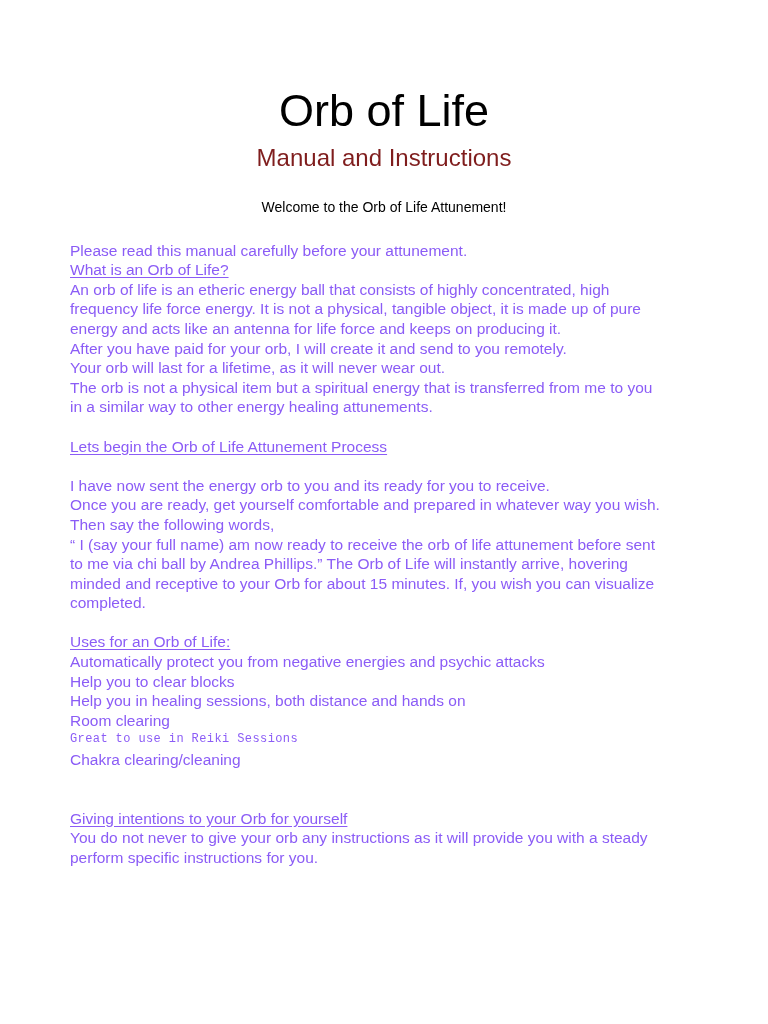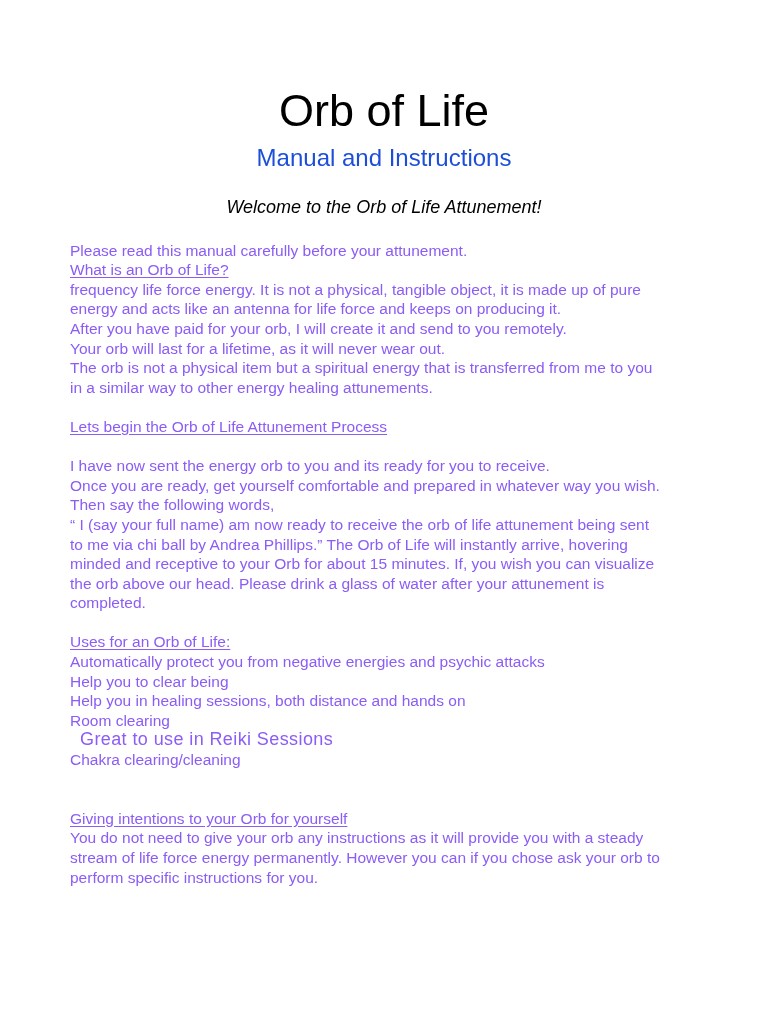--- a/index.html
+++ b/index.html
@@ -24,90 +24,87 @@
     font-size: 45px;
     line-height: 45px;
     font-weight: 400;
     color: #000000;
   }
   .doc-subtitle {
     margin: 13px 0 0 0;
     font-size: 24px;
     line-height: 24px;
     font-weight: 400;
-    color: #1d4ed8;
+    color: #7f1d1d;
   }
   .doc-welcome {
     margin: 28px 0 0 0;
-    font-size: 18px;
+    font-size: 14px;
     line-height: 19.6px;
     color: #000000;
-    font-style: italic;
   }
   .doc-body {
     margin: 23px 68px 0 70px;
     font-size: 15.5px;
     line-height: 19.6px;
     color: #8b5cf6;
   }
   .line {
     min-height: 19.6px;
     white-space: pre-wrap;
   }
   .line.heading {
     text-decoration: underline;
     text-underline-offset: 2px;
   }
   .line.alt {
-    font-family: Liberation Sans, sans-serif;
-    font-size: 18px;
+    font-family: Liberation Mono, monospace;
+    font-size: 12px;
     letter-spacing: 0.4px;
-    margin-left: 10px;
   }
   .line.blank {
     height: 19.6px;
   }
 </style>
 </head>
 <body>
 
 <div class="page">
   <div class="doc-header">
     <h1 class="doc-title">Orb of Life</h1>
     <h2 class="doc-subtitle">Manual and Instructions</h2>
     <div class="doc-welcome">Welcome to the Orb of Life Attunement!</div>
   </div>
   <div class="doc-body">
       <div class="line normal">Please read this manual carefully before your attunement.</div>
       <div class="line heading">What is an Orb of Life?</div>
+      <div class="line normal">An orb of life is an etheric energy ball that consists of highly concentrated, high</div>
       <div class="line normal">frequency life force energy. It is not a physical, tangible object, it is made up of pure</div>
       <div class="line normal">energy and acts like an antenna for life force and keeps on producing it.</div>
       <div class="line normal">After you have paid for your orb, I will create it and send to you remotely.</div>
       <div class="line normal">Your orb will last for a lifetime, as it will never wear out.</div>
       <div class="line normal">The orb is not a physical item but a spiritual energy that is transferred from me to you</div>
       <div class="line normal">in a similar way to other energy healing attunements.</div>
       <div class="line blank"></div>
       <div class="line heading">Lets begin the Orb of Life Attunement Process</div>
       <div class="line blank"></div>
       <div class="line normal">I have now sent the energy orb to you and its ready for you to receive.</div>
       <div class="line normal">Once you are ready, get yourself comfortable and prepared in whatever way you wish.</div>
       <div class="line normal">Then say the following words,</div>
-      <div class="line normal">“ I (say your full name) am now ready to receive the orb of life attunement being sent</div>
+      <div class="line normal">“ I (say your full name) am now ready to receive the orb of life attunement before sent</div>
       <div class="line normal">to me via chi ball by Andrea Phillips.” The Orb of Life will instantly arrive, hovering</div>
       <div class="line normal">minded and receptive to your Orb for about 15 minutes. If, you wish you can visualize</div>
-      <div class="line normal">the orb above our head. Please drink a glass of water after your attunement is</div>
       <div class="line normal">completed.</div>
       <div class="line blank"></div>
       <div class="line heading">Uses for an Orb of Life:</div>
       <div class="line normal">Automatically protect you from negative energies and psychic attacks</div>
-      <div class="line normal">Help you to clear being</div>
+      <div class="line normal">Help you to clear blocks</div>
       <div class="line normal">Help you in healing sessions, both distance and hands on</div>
       <div class="line normal">Room clearing</div>
       <div class="line alt">Great to use in Reiki Sessions</div>
       <div class="line normal">Chakra clearing/cleaning</div>
       <div class="line blank"></div>
       <div class="line blank"></div>
       <div class="line heading">Giving intentions to your Orb for yourself</div>
-      <div class="line normal">You do not need to give your orb any instructions as it will provide you with a steady</div>
-      <div class="line normal">stream of life force energy permanently. However you can if you chose ask your orb to</div>
+      <div class="line normal">You do not never to give your orb any instructions as it will provide you with a steady</div>
       <div class="line normal">perform specific instructions for you.</div>
     </div>
 </div>
 
 </body></html>

